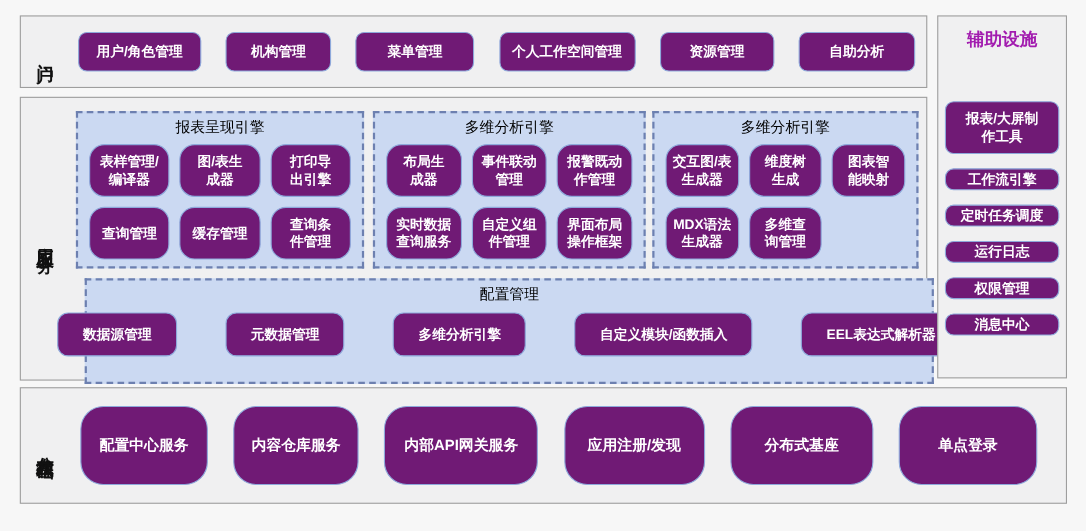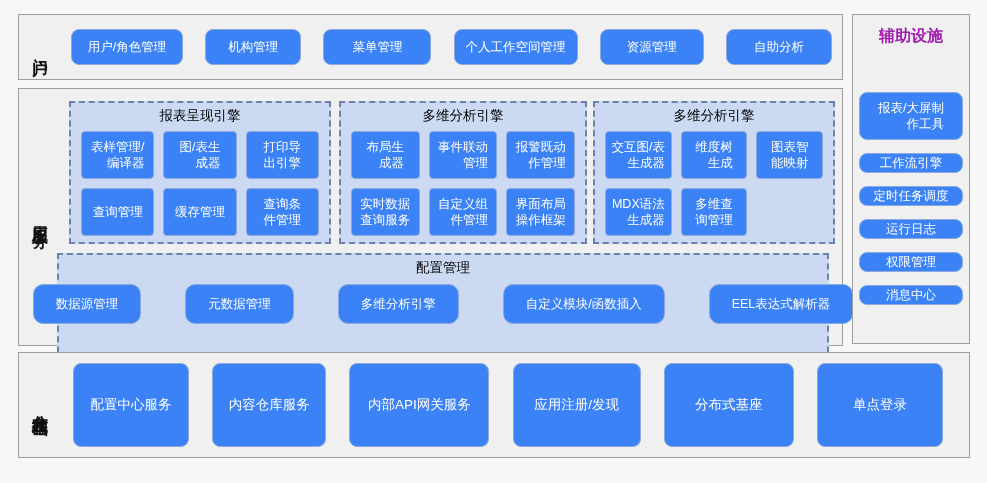--- a/index.html
+++ b/index.html
@@ -22,31 +22,32 @@
     transform:translateY(-50%);
     writing-mode:vertical-rl;
     text-orientation:upright;
     font-weight:bold;
     font-size:16px;
     line-height:1;
     letter-spacing:3px;
     color:#111;
   }
   .btn{
-    background:#3b82f6;
+    background:#701a75;
     border:1px solid #8ea9db;
     color:#fff;
     border-radius:8px;
     display:flex;align-items:center;justify-content:center;
-    text-align:right;
+    text-align:center;
     white-space:pre-line;
     font-size:12.5px;
     line-height:1.3;
     box-sizing:border-box;
     flex:0 0 auto;
+    font-weight:bold;
   }
   
   .portal-row{
     position:absolute;left:52px;right:10px;top:0;height:100%;
     display:flex;align-items:center;justify-content:space-between;
   }
   .portal-row .btn{height:36px;}
   .portal-row .btn:nth-child(1){width:112px;}
   .portal-row .btn:nth-child(2){width:96px;}
   .portal-row .btn:nth-child(3){width:108px;}
@@ -66,33 +67,33 @@
     padding-top:4px;
     height:18px;
     color:#000;
   }
   .engine-grid{
     display:grid;
     grid-template-columns:repeat(3,1fr);
     gap:9px 9px;
     padding:6px 10px 10px;
   }
-  .engine-grid .btn{height:48px;border-radius:4px;padding:0 2px;}
+  .engine-grid .btn{height:48px;border-radius:14px;padding:0 2px;}
   .config-row{
     display:flex;justify-content:center;align-items:center;
     gap:44px;padding-top:7px;
   }
   .config-row .btn{height:40px;padding:0 22px;border-radius:10px;}
   
   .dist-row{
     position:absolute;left:54px;right:26px;top:50%;
     transform:translateY(-50%);
     display:flex;justify-content:space-between;align-items:center;
   }
-  .dist-row .btn{height:84px;border-radius:8px;font-size:13.5px;}
+  .dist-row .btn{height:72px;border-radius:21px;font-size:13.5px;}
   .dist-row .btn:nth-child(1){width:116px;}
   .dist-row .btn:nth-child(2){width:114px;}
   .dist-row .btn:nth-child(3){width:140px;}
   .dist-row .btn:nth-child(4){width:128px;}
   .dist-row .btn:nth-child(5){width:130px;}
   .dist-row .btn:nth-child(6){width:126px;}
   
   .aux-title{
     text-align:center;font-weight:bold;font-size:16px;
     margin-top:11px;color:#a21caf;
@@ -165,21 +166,21 @@
 生成</div>
       <div class="btn">图表智
 能映射</div>
       <div class="btn">MDX语法
 生成器</div>
       <div class="btn">多维查
 询管理</div>
     </div>
   </div>
 
-  <div class="panel" style="left:38px;top:164px;width:772px;height:110px;">
+  <div class="panel" style="left:58px;top:164px;width:772px;height:96px;">
     <div class="panel-title">配置管理</div>
     <div class="config-row">
       <div class="btn">数据源管理</div>
       <div class="btn">元数据管理</div>
       <div class="btn">多维分析引擎</div>
       <div class="btn">自定义模块/函数插入</div>
       <div class="btn">EEL表达式解析器</div>
     </div>
   </div>
 </div>

